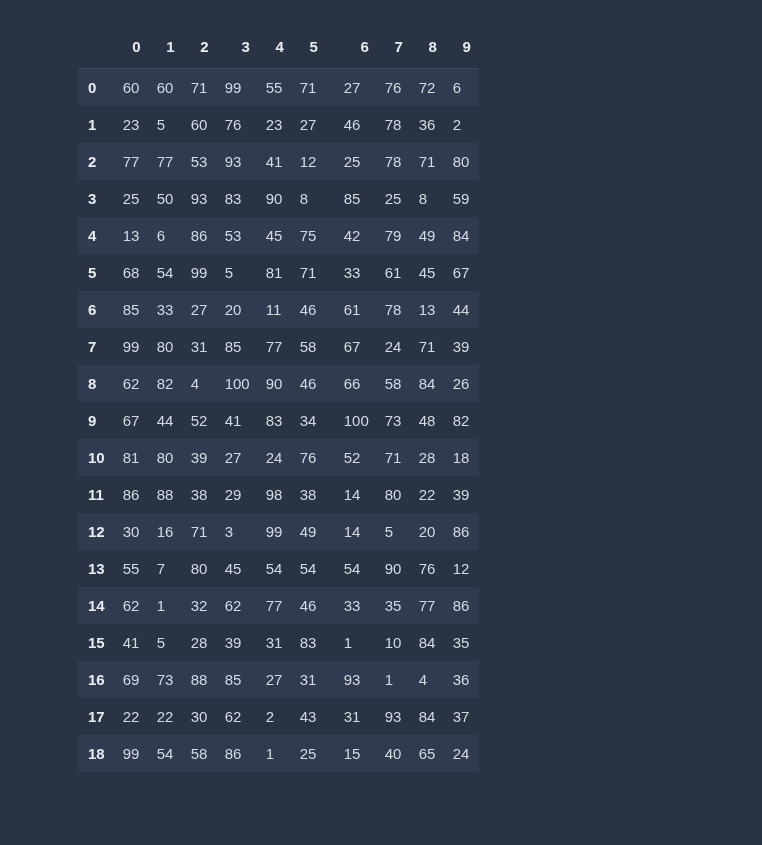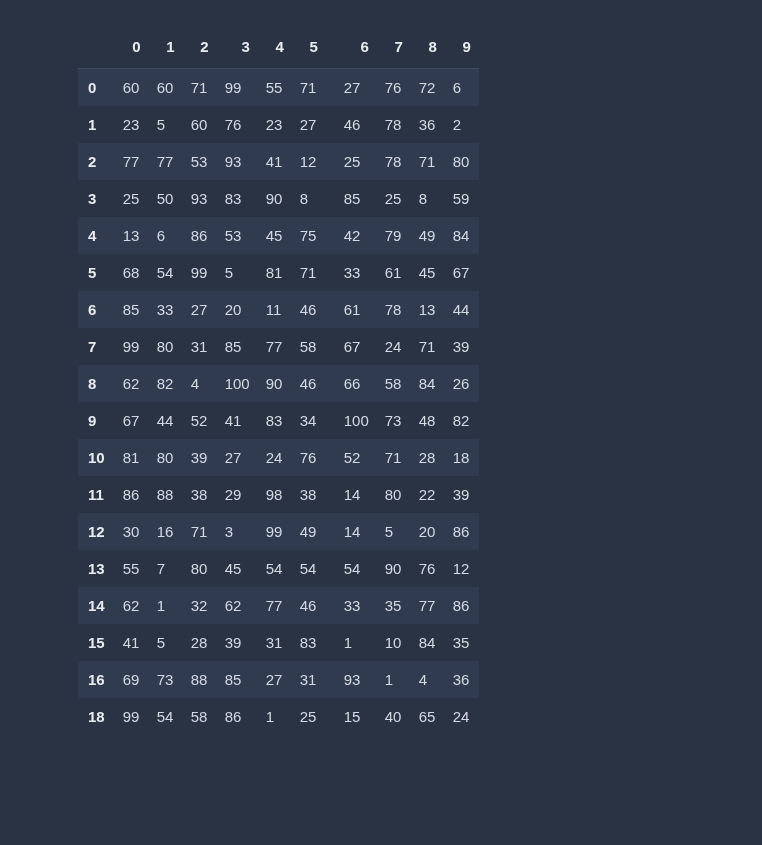--- a/index.html
+++ b/index.html
@@ -295,20 +295,33 @@
           <td>88</td>
           <td>85</td>
           <td>27</td>
           <td>31</td>
           <td class="gap-col">93</td>
           <td>1</td>
           <td>4</td>
           <td>36</td>
         </tr>
         <tr>
+          <th>17</th>
+          <td>22</td>
+          <td>22</td>
+          <td>30</td>
+          <td>62</td>
+          <td>2</td>
+          <td>43</td>
+          <td class="gap-col">31</td>
+          <td>93</td>
+          <td>84</td>
+          <td>37</td>
+        </tr>
+        <tr>
           <th>18</th>
           <td>99</td>
           <td>54</td>
           <td>58</td>
           <td>86</td>
           <td>1</td>
           <td>25</td>
           <td class="gap-col">15</td>
           <td>40</td>
           <td>65</td>

